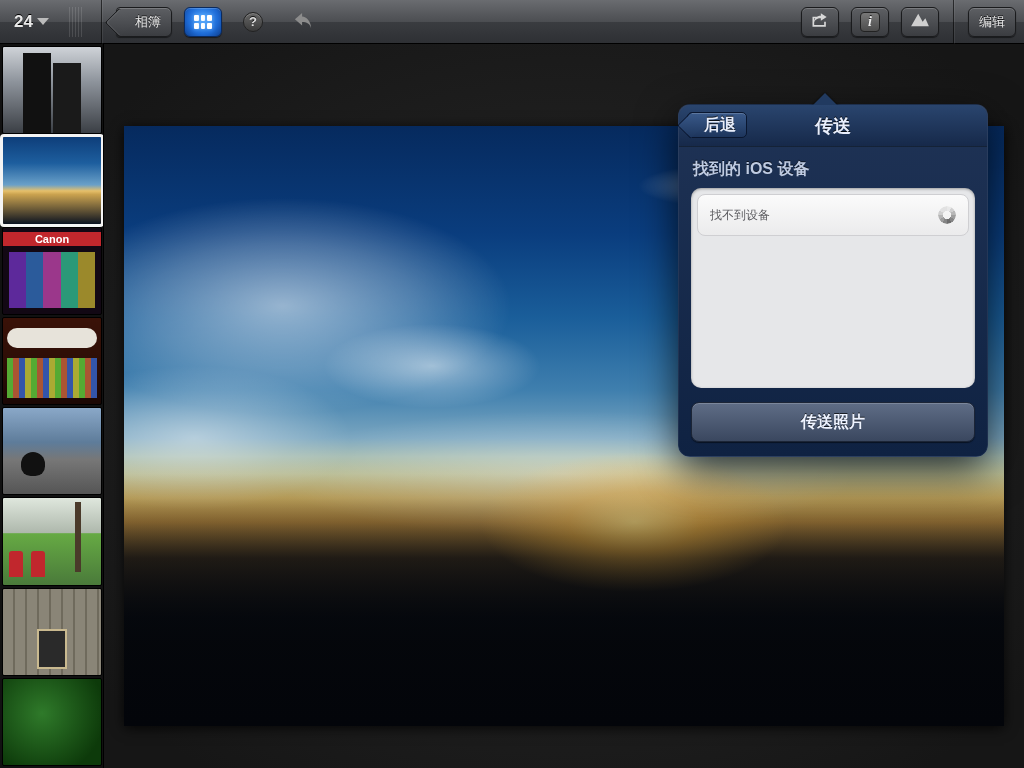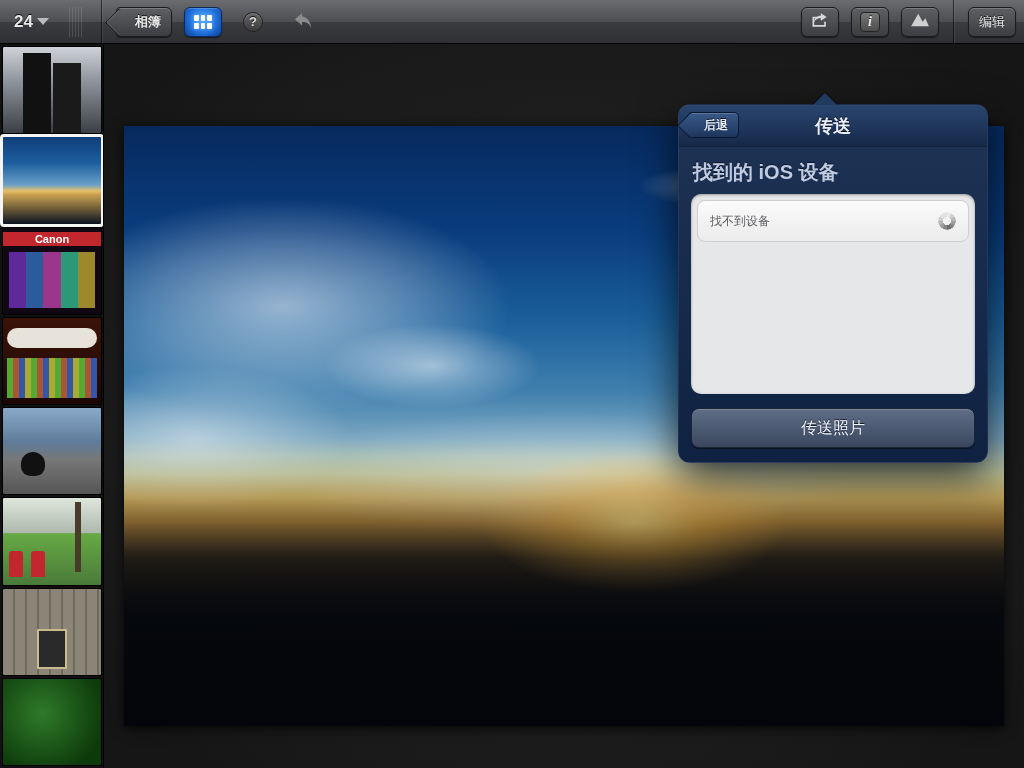--- a/index.html
+++ b/index.html
@@ -51,21 +51,20 @@
     font-size: 13px;
     text-shadow: 0 -1px 0 rgba(0,0,0,0.8);
     display: flex; align-items: center; justify-content: center;
     cursor: pointer;
     position: relative;
   }
   .tbtn.icon-only { padding: 0; width: 38px; }
   .tbtn.back {
     border-top-left-radius: 4px; border-bottom-left-radius: 4px;
     padding-left: 18px;
-    font-weight: bold;
   }
   .tbtn.back::before {
     content: "";
     position: absolute;
     left: -8px; top: 4px;
     width: 20px; height: 20px;
     background: linear-gradient(135deg, #5d5f63, #3b3d41);
     border-left: 1px solid #1a1b1d;
     border-bottom: 1px solid #1a1b1d;
     transform: rotate(45deg);
@@ -227,33 +226,33 @@
     position: relative;
     color: #e8eefc; font-size: 18px; font-weight: 700;
     text-shadow: 0 -1px 0 rgba(0,0,0,0.8);
   }
   .popover-header .pbtn {
     position:absolute; left:8px; top:7px;
     height: 26px; padding: 0 10px 0 16px;
     border-radius: 5px;
     background: linear-gradient(to bottom, #3a5a8a, #1d355c);
     border: 1px solid #0a1730;
-    color:#e8eefc; font-size:12px; font-weight:700;
+    color:#e8eefc; font-size:16px; font-weight:700;
     display:flex;align-items:center;
     box-shadow: inset 0 1px 0 rgba(255,255,255,0.18);
     cursor:pointer;
   }
   .popover-header .pbtn::before{
     content:"";position:absolute;left:-7px;top:3px;width:18px;height:18px;
     background: linear-gradient(135deg,#3a5a8a,#1d355c);
     border-left:1px solid #0a1730;border-bottom:1px solid #0a1730;
     transform:rotate(45deg);border-radius:2px;
   }
   .popover-body { padding: 10px 12px 14px; }
-  .section-label { color:#bfcbe2; font-size: 20px; font-weight:700; margin: 2px 0 8px 2px; text-shadow:0 -1px 0 rgba(0,0,0,0.6);}
+  .section-label { color:#bfcbe2; font-size: 16px; font-weight:700; margin: 2px 0 8px 2px; text-shadow:0 -1px 0 rgba(0,0,0,0.6);}
   .device-list {
     background: #e6e7e9;
     border-radius: 10px;
     min-height: 200px;
     box-shadow: inset 0 1px 3px rgba(0,0,0,0.35);
     padding: 6px;
   }
   .device-row {
     background: linear-gradient(to bottom, #fbfbfb, #ebebec);
     border: 1px solid #cfcfd2;
@@ -270,21 +269,21 @@
     -webkit-mask: radial-gradient(circle at center, transparent 0 4px, #000 4px 9px, transparent 9px);
             mask: radial-gradient(circle at center, transparent 0 4px, #000 4px 9px, transparent 9px);
   }
   .popover-action {
     margin-top: 14px;
     height: 40px;
     border-radius: 8px;
     background: linear-gradient(to bottom, #5f6d86, #3a475f);
     border: 1px solid #1c2536;
     box-shadow: inset 0 1px 0 rgba(255,255,255,0.18), 0 1px 1px rgba(0,0,0,0.5);
-    color:#eef3ff; font-size:16px; font-weight:400;
+    color:#eef3ff; font-size:16px; font-weight:700;
     display:flex;align-items:center;justify-content:center;
     text-shadow:0 -1px 0 rgba(0,0,0,0.7);
     cursor:pointer;
   }
 </style>
 </head>
 <body>
 
 <div class="toolbar">
   <div class="count-box">

